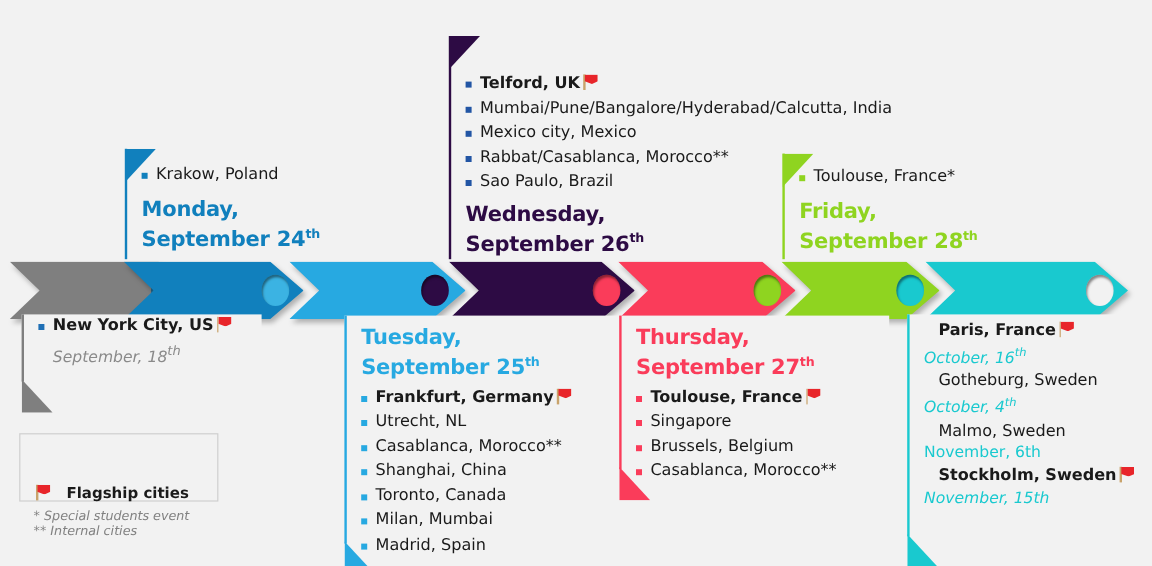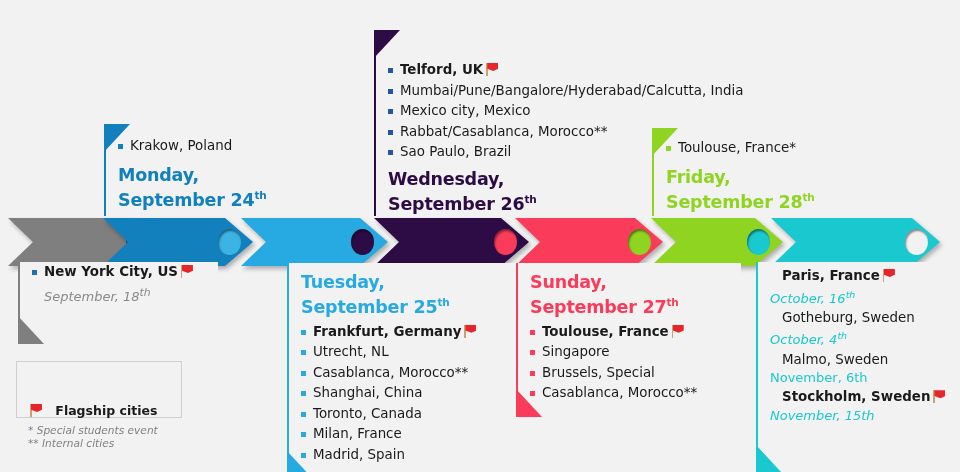--- a/index.html
+++ b/index.html
@@ -134,21 +134,21 @@
       <div class="daytitle" style="color:#27a9e1;padding-top:9px;">
         <div>Tuesday,</div>
         <div><span>September 25</span><sup>th</sup></div>
       </div>
       <ul class="cities" id="tue-list" style="padding-top:5px;">
           <li><span class="bul" style="background: rgb(39, 169, 225);"></span><span style="font-weight: bold;">Frankfurt, Germany</span><span class="flagicon"></span></li>
           <li><span class="bul" style="background: rgb(39, 169, 225);"></span><span>Utrecht, NL</span></li>
           <li><span class="bul" style="background: rgb(39, 169, 225);"></span><span>Casablanca, Morocco**</span></li>
           <li><span class="bul" style="background: rgb(39, 169, 225);"></span><span>Shanghai, China</span></li>
           <li><span class="bul" style="background: rgb(39, 169, 225);"></span><span>Toronto, Canada</span></li>
-          <li><span class="bul" style="background: rgb(39, 169, 225);"></span><span>Milan, France</span></li>
+          <li><span class="bul" style="background: rgb(39, 169, 225);"></span><span>Milan, Mumbai</span></li>
           <li><span class="bul" style="background: rgb(39, 169, 225);"></span><span>Madrid, Spain</span></li>
         </ul>
     </div>
   </div>
 
   <div class="card" style="left:374px;top:30px;width:420px;height:186px;">
     <div class="lbar" style="background:#2d0b44;"></div>
     <div class="fold" style="left:0;top:0;background:#2d0b44;clip-path:polygon(0 0,100% 0,0 100%);"></div>
     <div class="inner" style="padding-left:14px;">
       <ul class="cities" id="wed-list" style="padding-top:30px;">
@@ -163,27 +163,27 @@
         <div><span>September 26</span><sup>th</sup></div>
       </div>
     </div>
   </div>
 
   <div class="card" style="left:516px;top:263px;width:225px;height:128px;">
     <div class="lbar" style="background:#fa3c5a;"></div>
     <div class="fold" style="left:0;bottom:-26px;background:#fa3c5a;clip-path:polygon(0 0,100% 100%,0 100%);"></div>
     <div class="inner" style="padding-left:14px;">
       <div class="daytitle" style="color:#fa3c5a;padding-top:9px;">
-        <div>Sunday,</div>
+        <div>Thursday,</div>
         <div><span>September 27</span><sup>th</sup></div>
       </div>
       <ul class="cities" id="thu-list" style="padding-top:5px;">
           <li><span class="bul" style="background: rgb(250, 60, 90);"></span><span style="font-weight: bold;">Toulouse, France</span><span class="flagicon"></span></li>
           <li><span class="bul" style="background: rgb(250, 60, 90);"></span><span>Singapore</span></li>
-          <li><span class="bul" style="background: rgb(250, 60, 90);"></span><span>Brussels, Special</span></li>
+          <li><span class="bul" style="background: rgb(250, 60, 90);"></span><span>Brussels, Belgium</span></li>
           <li><span class="bul" style="background: rgb(250, 60, 90);"></span><span>Casablanca, Morocco**</span></li>
         </ul>
     </div>
   </div>
 
   <div class="card" style="left:652px;top:128px;width:200px;height:88px;">
     <div class="lbar" style="background:#8fd420;"></div>
     <div class="fold" style="left:0;top:0;background:#8fd420;clip-path:polygon(0 0,100% 0,0 100%);"></div>
     <div class="inner" style="padding-left:14px;">
       <ul class="cities" id="fri-list" style="padding-top:10px;">

